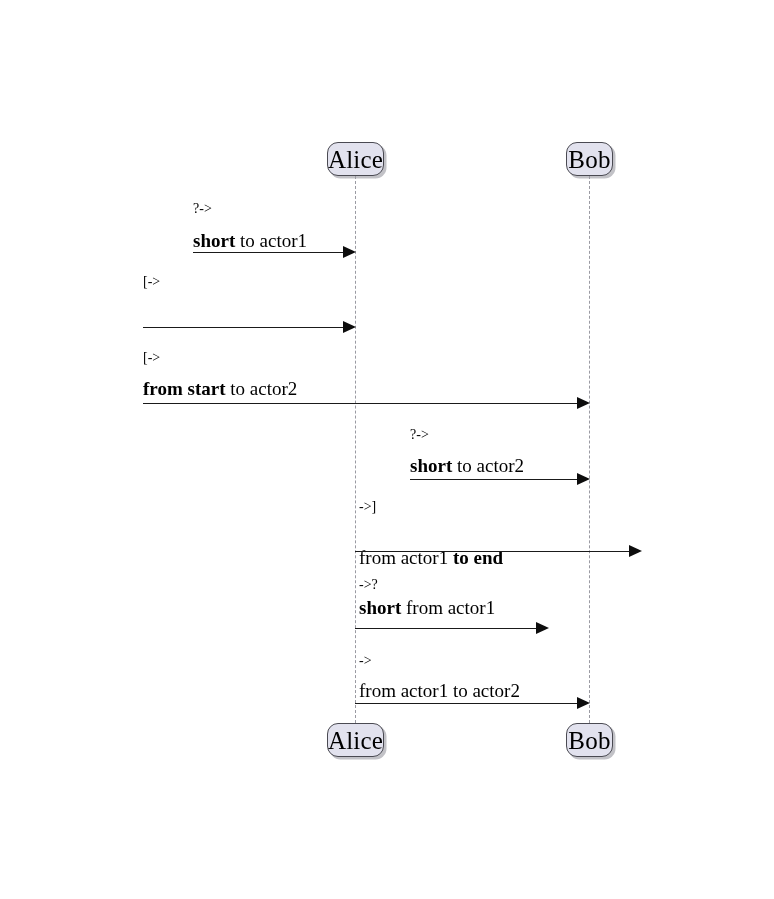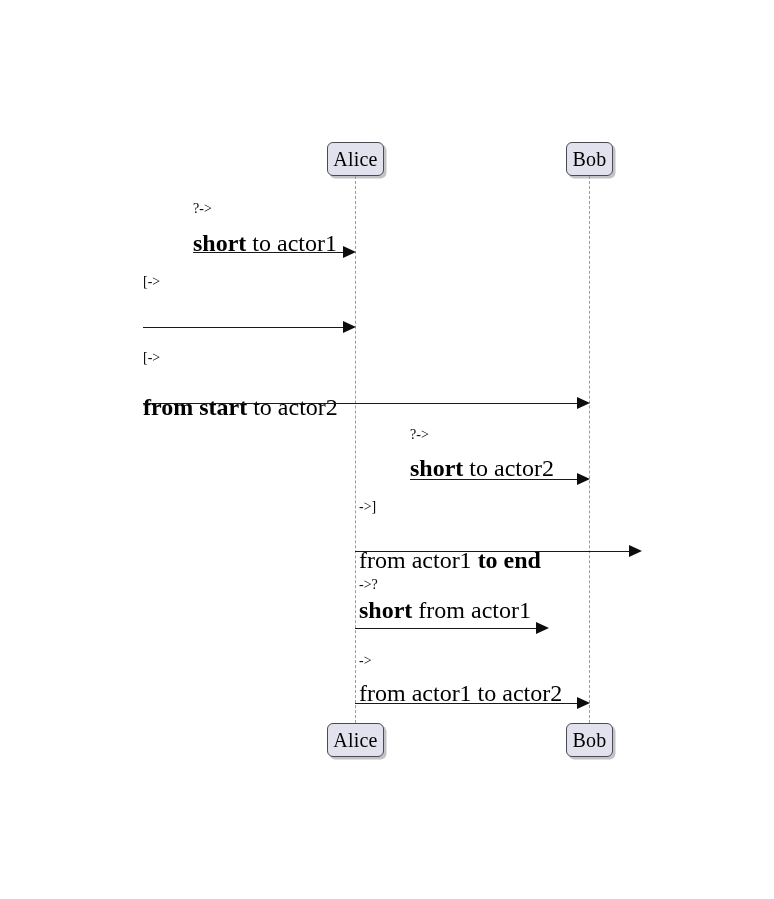--- a/index.html
+++ b/index.html
@@ -18,26 +18,26 @@
     background: #ffffff;
     overflow: hidden;
   }
 
   
   .actor-box {
     position: absolute;
     box-sizing: border-box;
     background: #e2e2ee;
     border: 1.3px solid #4a4a52;
-    border-radius: 6px;
+    border-radius: 11px;
     box-shadow: 2.5px 2.5px 0 rgba(120,120,130,0.45);
     display: flex;
     align-items: center;
     justify-content: center;
-    font-size: 20px;
+    font-size: 25px;
     line-height: 1;
     color: #000;
     letter-spacing: 0.2px;
   }
 
   
   .lifeline {
     position: absolute;
     width: 0;
     border-left: 1.4px dashed #9a9aa2;
@@ -59,21 +59,21 @@
   }
   .msg-type {
     position: absolute;
     font-size: 14px;
     line-height: 1;
     white-space: nowrap;
     color: #000;
   }
   .msg-label {
     position: absolute;
-    font-size: 24px;
+    font-size: 19px;
     line-height: 1;
     white-space: nowrap;
     color: #000;
   }
   .msg-label b {
     font-weight: bold;
   }
 </style>
 </head>
 <body>
@@ -95,21 +95,21 @@
     <b>short</b><span> to actor1</span>
   </div>
   <div class="msg-line" style="left:193px; top:252px; width:150px;"></div>
   <div class="arrowhead" style="left:343px; top:246px;"></div>
 
   <div class="msg-type" style="left:143px; top:275px;">[-&gt;</div>
   <div class="msg-line" style="left:143px; top:327px; width:200px;"></div>
   <div class="arrowhead" style="left:343px; top:321px;"></div>
 
   <div class="msg-type" style="left:143px; top:351px;">[-&gt;</div>
-  <div class="msg-label" style="left:143px; top:379px;margin-top:16px;">
+  <div class="msg-label" style="left:143px; top:379px;">
     <b>from start</b><span> to actor2</span>
   </div>
   <div class="msg-line" style="left:143px; top:403px; width:434px;"></div>
   <div class="arrowhead" style="left:577px; top:397px;"></div>
 
   <div class="msg-type" style="left:410px; top:428px;">?-&gt;</div>
   <div class="msg-label" style="left:410px; top:456px;">
     <b>short</b><span> to actor2</span>
   </div>
   <div class="msg-line" style="left:410px; top:479px; width:167px;"></div>

